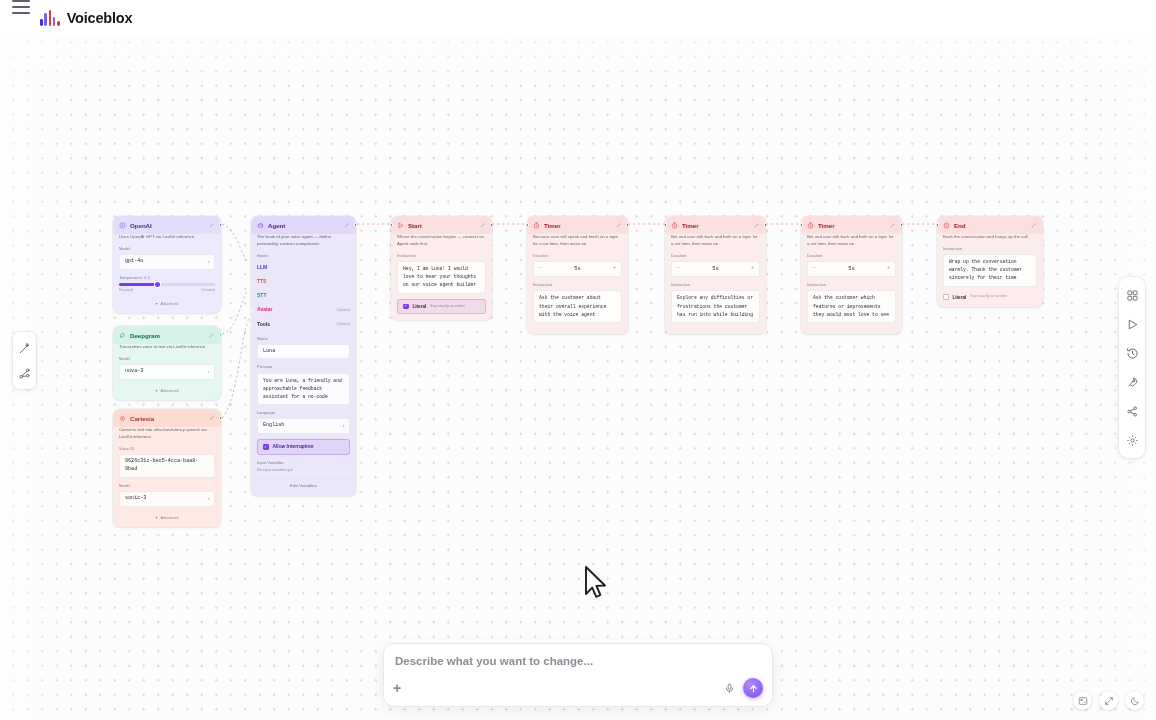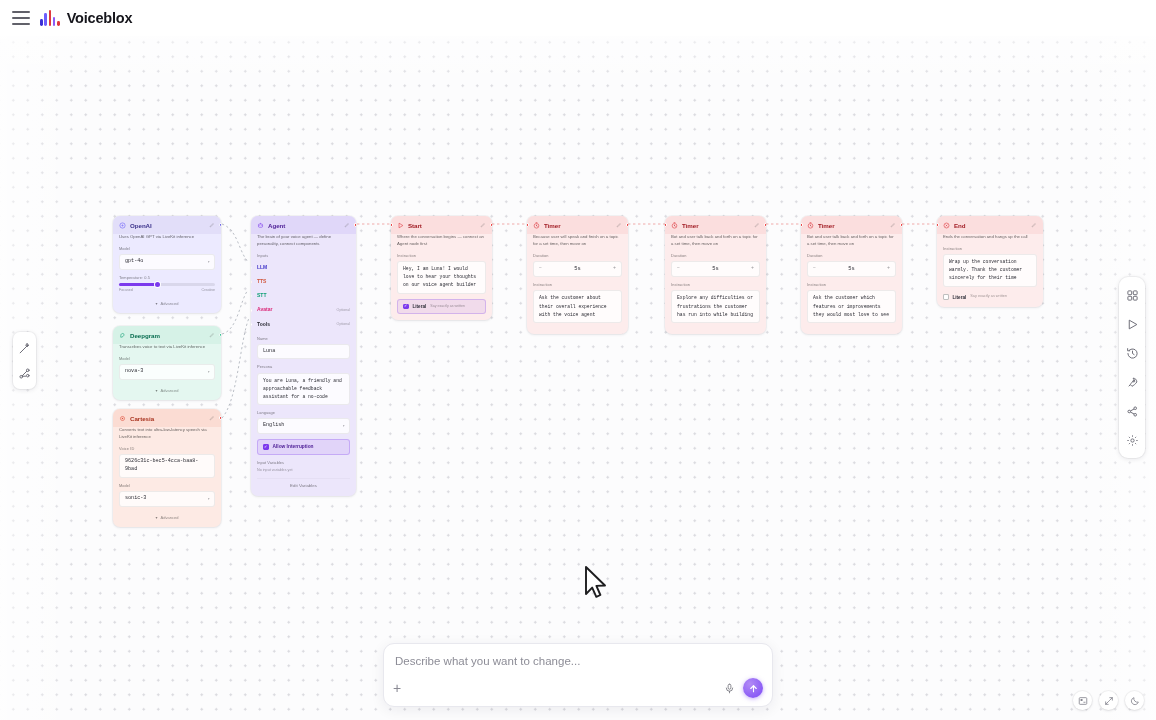--- a/index.html
+++ b/index.html
@@ -25,21 +25,21 @@
       linear-gradient(to bottom, rgba(255,255,255,0.88) 0px, rgba(255,255,255,0.0) 90px),
       linear-gradient(to right, rgba(255,255,255,0.55) 0px, rgba(255,255,255,0) 80px),
       linear-gradient(to left, rgba(255,255,255,0.55) 0px, rgba(255,255,255,0) 80px);
     pointer-events: none;
   }
 
   
   .topbar {
     position: absolute; top: 0; left: 0; right: 0; height: 36px;
     background: #ffffff;
-    display: flex; align-items: center; gap: 10px;
+    display: flex; gap: 10px;
     padding-left: 12px;
     z-index: 40;
   }
   .hamburger { width: 18px; height: 14px; display: flex; flex-direction: column;
     justify-content: space-between; cursor: pointer; }
   .hamburger span { display: block; height: 1.6px; background: #61616a; border-radius: 1px; }
   .brand { display: flex; align-items: center; gap: 7px; }
   .logo-bars { display: flex; align-items: flex-end; gap: 1.7px; height: 16px; }
   .logo-bars i { display: block; width: 2.6px; border-radius: 1.4px; }
   .brand-name { font-size: 14.5px; font-weight: 700; color: #16161c; letter-spacing: -0.2px; }
@@ -146,20 +146,21 @@
   .tool-btn { width: 16px; height: 16px; display: flex; align-items: center; justify-content: center;
               cursor: pointer; color: #6b6b75; }
   .tool-btn svg { width: 13px; height: 13px; }
 
   
   .prompt {
     position: absolute; left: 383px; top: 643px; width: 390px; height: 64px;
     background: #ffffff; border: 1px solid #e8e8ee; border-radius: 11px;
     box-shadow: 0 3px 14px rgba(25,25,50,0.07);
     z-index: 35;
+    font-weight: bold;
   }
   .prompt-input {
     position: absolute; left: 11px; top: 11px; right: 40px;
     font-size: 11.5px; color: #8d8d97;
   }
   .prompt-row { position: absolute; left: 0; right: 0; bottom: 7px; height: 22px;
                 display: flex; align-items: center; padding: 0 9px; }
   .plus-btn { font-size: 14px; color: #8a8a94; line-height: 1; cursor: pointer; }
   .mic-btn { margin-left: auto; color: #77777f; display: flex; align-items: center; }
   .send-btn {

